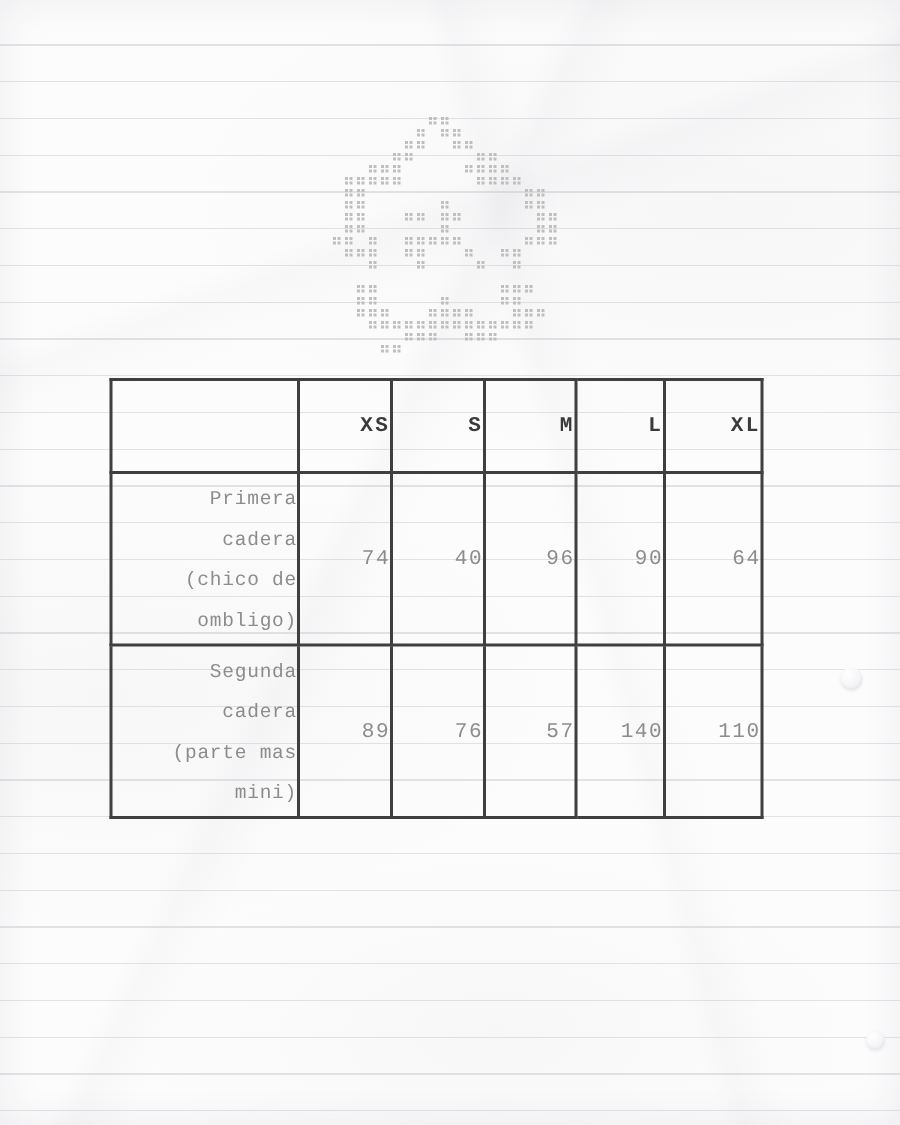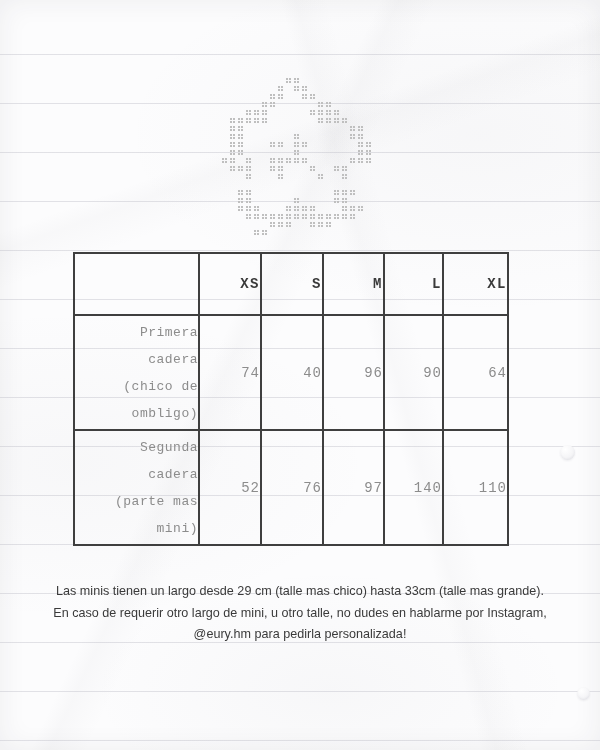--- a/index.html
+++ b/index.html
@@ -243,30 +243,25 @@
         <td class="value-cell">90</td>
         <td class="value-cell">64</td>
       </tr>
       <tr class="data-row">
         <td class="label-cell">
           <div>Segunda</div>
           <div>cadera</div>
           <div>(parte mas</div>
           <div>mini)</div>
         </td>
-        <td class="value-cell">52</td>
+        <td class="value-cell">89</td>
         <td class="value-cell">76</td>
-        <td class="value-cell">97</td>
+        <td class="value-cell">57</td>
         <td class="value-cell">140</td>
         <td class="value-cell">110</td>
       </tr>
     </tbody>
   </table>
 
-  <div class="footer">
-    <div class="footer-line">Las minis tienen un largo desde 29 cm (talle mas chico) hasta 33cm (talle mas grande).</div>
-    <div class="footer-line">En caso de requerir otro largo de mini, u otro talle, no dudes en hablarme por Instagram,</div>
-    <div class="footer-line">@eury.hm para pedirla personalizada!</div>
-  </div>
 
   <div class="paper-bump bump-1"></div>
   <div class="paper-bump bump-2"></div>
 </div>
 
 </body></html>

